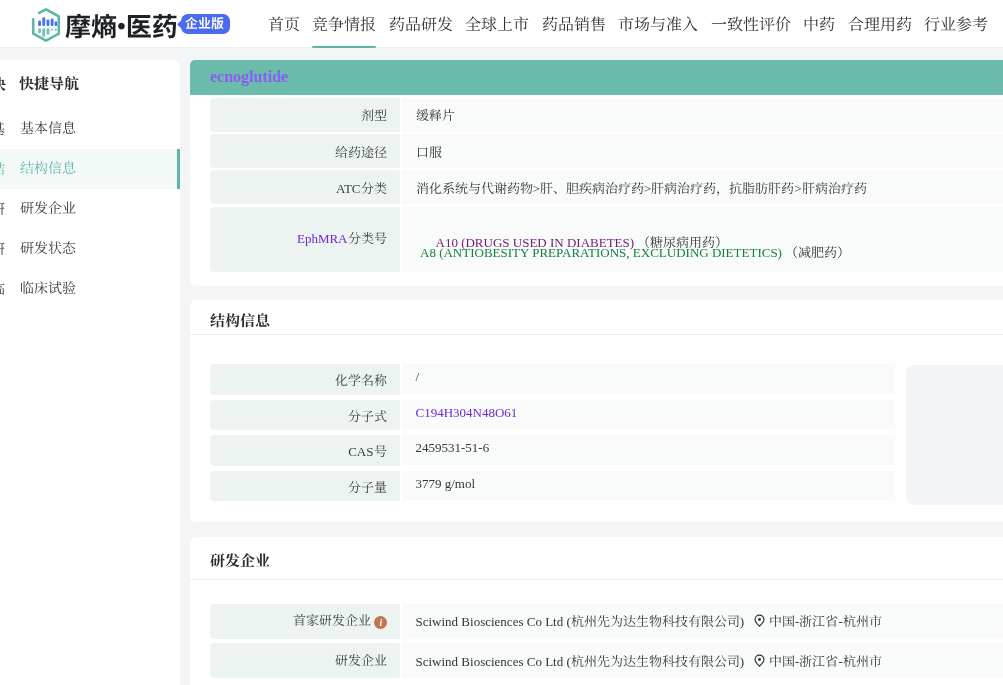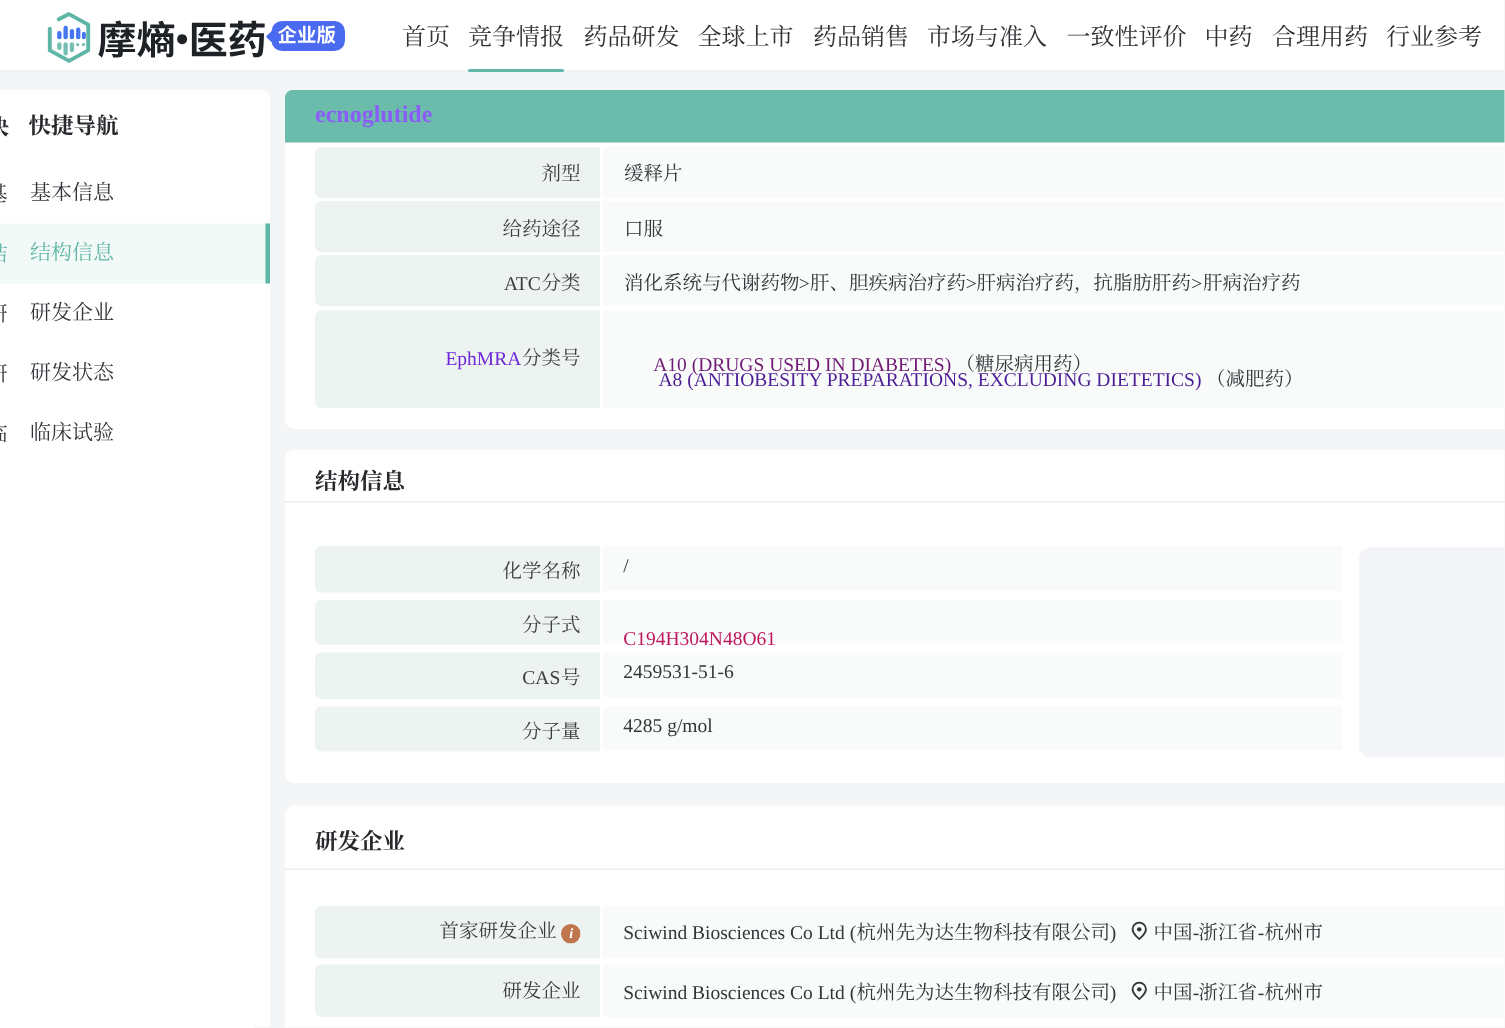--- a/index.html
+++ b/index.html
@@ -437,21 +437,21 @@
         <g transform="translate(0,11) scale(0.013,-0.013)" fill="#323539">
           <use href="#rff08" x="0"></use>
           <use href="#r7cd6" x="1000.0"></use>
           <use href="#r5c3f" x="2000.0"></use>
           <use href="#r75c5" x="3000.0"></use>
           <use href="#r7528" x="4000.0"></use>
           <use href="#r836f" x="5000.0"></use>
           <use href="#rff09" x="6000.0"></use>
         </g>
       </svg></div>
-    <div style="position:absolute;left:439px;top:246.2px;font:normal 13px 'Liberation Serif',serif;line-height:14.4px;color:#4c1d95;white-space:nowrap;">A8 (ANTIOBESITY PREPARATIONS, EXCLUDING DIETETICS) <svg class="cj" width="65" height="11">
+    <div style="position:absolute;left:420px;top:246.2px;font:normal 13px 'Liberation Serif',serif;line-height:14.4px;color:#15803d;white-space:nowrap;">A8 (ANTIOBESITY PREPARATIONS, EXCLUDING DIETETICS) <svg class="cj" width="65" height="11">
         <g transform="translate(0,11) scale(0.013,-0.013)" fill="#323539">
           <use href="#rff08" x="0"></use>
           <use href="#r51cf" x="1000.0"></use>
           <use href="#r80a5" x="2000.0"></use>
           <use href="#r836f" x="3000.0"></use>
           <use href="#rff09" x="4000.0"></use>
         </g>
       </svg></div>
     <div style="position:absolute;left:190px;top:300px;width:850px;height:222.4px;background:#fff;border-radius:6px;"></div>
     <div style="position:absolute;left:210px;top:312.9px;font:normal 15px 'Liberation Serif',serif;line-height:16.6px;color:#27292d;white-space:nowrap;"><svg class="cj" width="60" height="13">
@@ -476,39 +476,39 @@
     <div style="position:absolute;left:415.5px;top:370.1px;font:normal 13px 'Liberation Serif',serif;line-height:14.4px;color:#323539;white-space:nowrap;">/</div>
     <div style="position:absolute;left:210px;top:399.5px;width:190px;height:30.5px;background:#edf3f1;border-radius:4px 0 0 4px;"></div>
     <div style="position:absolute;left:402px;top:399.5px;width:493px;height:29.5px;background:#f9fbfa;"></div>
     <div style="position:absolute;right:616.5px;top:409.6px;font:normal 13px 'Liberation Serif',serif;line-height:14.4px;color:#3a3d40;white-space:nowrap;"><svg class="cj" width="39" height="11">
         <g transform="translate(0,11) scale(0.013,-0.013)" fill="#3a3d40">
           <use href="#r5206" x="0"></use>
           <use href="#r5b50" x="1000.0"></use>
           <use href="#r5f0f" x="2000.0"></use>
         </g>
       </svg></div>
-    <div style="position:absolute;left:415.5px;top:405.6px;font:normal 13px 'Liberation Serif',serif;line-height:14.4px;color:#be185d;white-space:nowrap;margin-top:13px;">C194H304N48O61</div>
+    <div style="position:absolute;left:415.5px;top:405.6px;font:normal 13px 'Liberation Serif',serif;line-height:14.4px;color:#6d28d9;white-space:nowrap;">C194H304N48O61</div>
     <div style="position:absolute;left:210px;top:435.0px;width:190px;height:30.5px;background:#edf3f1;border-radius:4px 0 0 4px;"></div>
     <div style="position:absolute;left:402px;top:435.0px;width:493px;height:29.5px;background:#f9fbfa;"></div>
     <div style="position:absolute;right:616.5px;top:445.1px;font:normal 13px 'Liberation Serif',serif;line-height:14.4px;color:#3a3d40;white-space:nowrap;">CAS<svg class="cj" width="13" height="11">
         <g transform="translate(0,11) scale(0.013,-0.013)" fill="#3a3d40">
           <use href="#r53f7" x="0"></use>
         </g>
       </svg></div>
     <div style="position:absolute;left:415.5px;top:441.1px;font:normal 13px 'Liberation Serif',serif;line-height:14.4px;color:#323539;white-space:nowrap;">2459531-51-6</div>
     <div style="position:absolute;left:210px;top:470.5px;width:190px;height:30.5px;background:#edf3f1;border-radius:4px 0 0 4px;"></div>
     <div style="position:absolute;left:402px;top:470.5px;width:493px;height:29.5px;background:#f9fbfa;"></div>
     <div style="position:absolute;right:616.5px;top:480.6px;font:normal 13px 'Liberation Serif',serif;line-height:14.4px;color:#3a3d40;white-space:nowrap;"><svg class="cj" width="39" height="11">
         <g transform="translate(0,11) scale(0.013,-0.013)" fill="#3a3d40">
           <use href="#r5206" x="0"></use>
           <use href="#r5b50" x="1000.0"></use>
           <use href="#r91cf" x="2000.0"></use>
         </g>
       </svg></div>
-    <div style="position:absolute;left:415.5px;top:476.6px;font:normal 13px 'Liberation Serif',serif;line-height:14.4px;color:#323539;white-space:nowrap;">4285 g/mol</div>
+    <div style="position:absolute;left:415.5px;top:476.6px;font:normal 13px 'Liberation Serif',serif;line-height:14.4px;color:#323539;white-space:nowrap;">3779 g/mol</div>
     <div style="position:absolute;left:906px;top:365.4px;width:154px;height:139.7px;background:#f2f4f8;border-radius:8px;"></div>
     <div style="position:absolute;left:190px;top:536.6px;width:850px;height:200px;background:#fff;border-radius:6px;"></div>
     <div style="position:absolute;left:210px;top:553.1px;font:normal 15px 'Liberation Serif',serif;line-height:16.6px;color:#27292d;white-space:nowrap;"><svg class="cj" width="60" height="13">
         <g transform="translate(0,13) scale(0.015,-0.015)" fill="#27292d">
           <use href="#b7814" x="0"></use>
           <use href="#b53d1" x="1000.0"></use>
           <use href="#b4f01" x="2000.0"></use>
           <use href="#b4e1a" x="3000.0"></use>
         </g>
       </svg></div>

